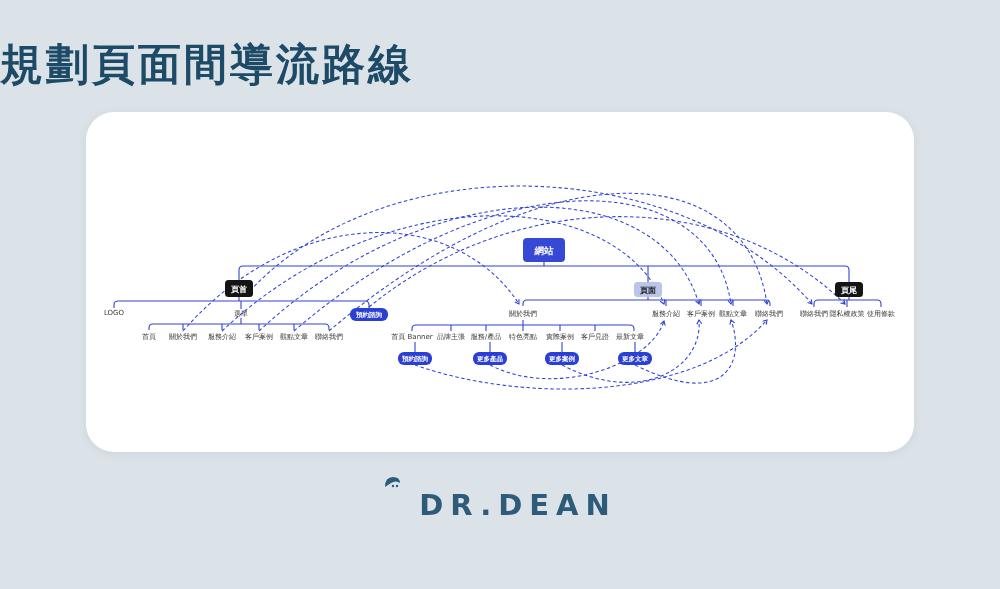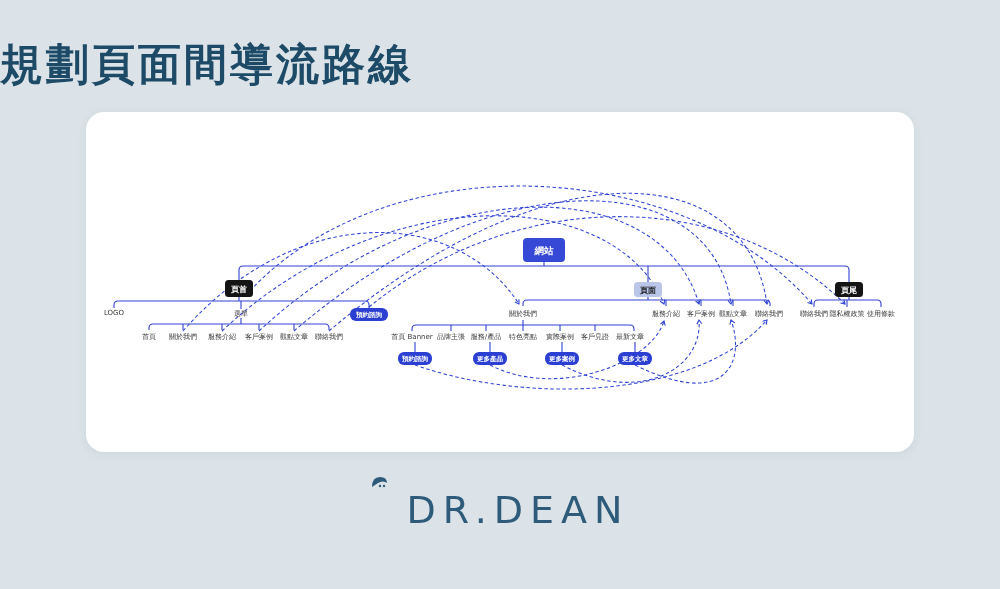--- a/index.html
+++ b/index.html
@@ -12,37 +12,37 @@
     margin:36px 0 0 0;
     font-size:43px;
     font-weight:800;
     letter-spacing:3px;
     color:#1d4a66;
   }
   .card{
     width:828px;height:340px;
     margin:18px auto 0 auto;
     background:#ffffff;
-    border-radius:18px;
+    border-radius:28px;
     box-shadow:0 2px 10px rgba(40,60,80,0.08);
   }
   .card svg{display:block;font-family:"DejaVu Sans","Liberation Sans",sans-serif;}
   .logo{
     position:relative;
     width:fit-content;
     margin:24px auto 0 auto;
     padding-top:12px;
   }
   .logo .hair{
     position:absolute;
     top:-2px;left:-1px;
   }
   .logo-text{
-    font-size:38px;
-    font-weight:400;
+    font-size:29px;
+    font-weight:700;
     letter-spacing:7px;
     color:#2e5b7a;
     margin-left:36px;
   }
 </style>
 </head>
 <body>
 
 <h1 class="title">規劃頁面間導流路線</h1>
 

